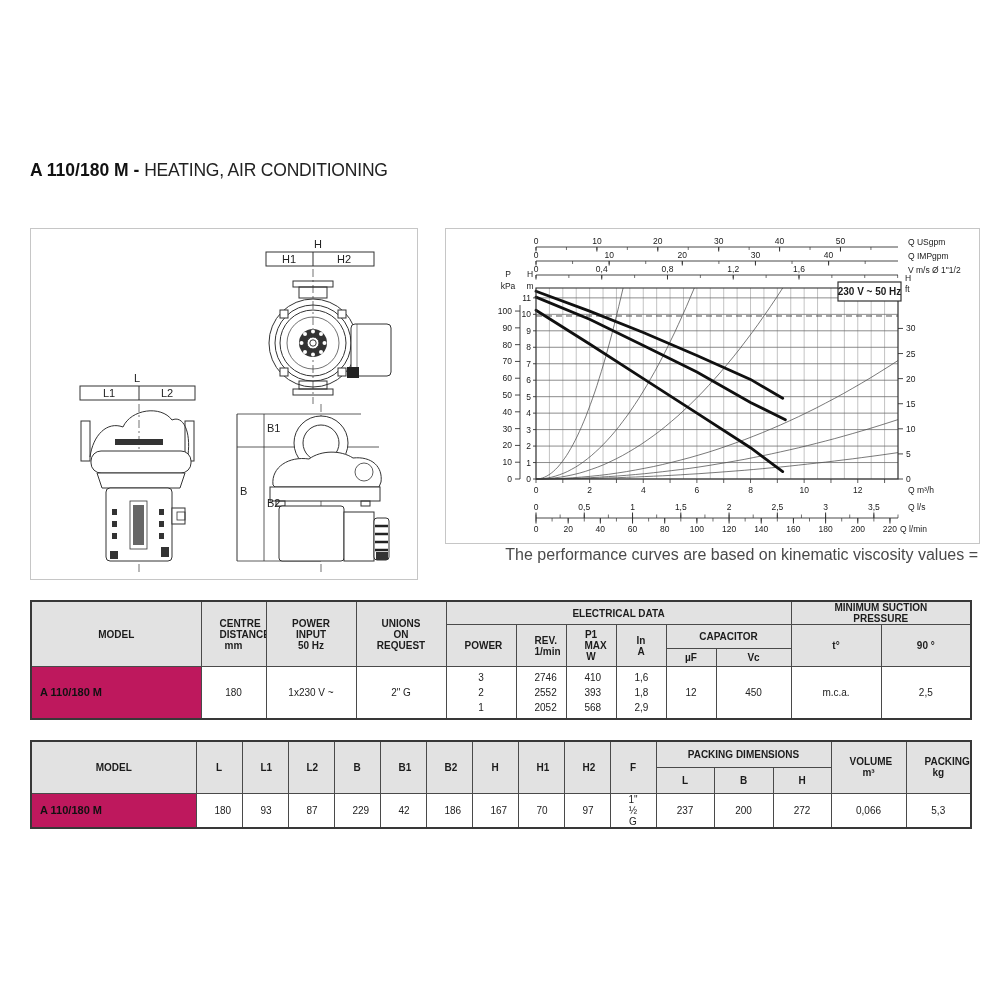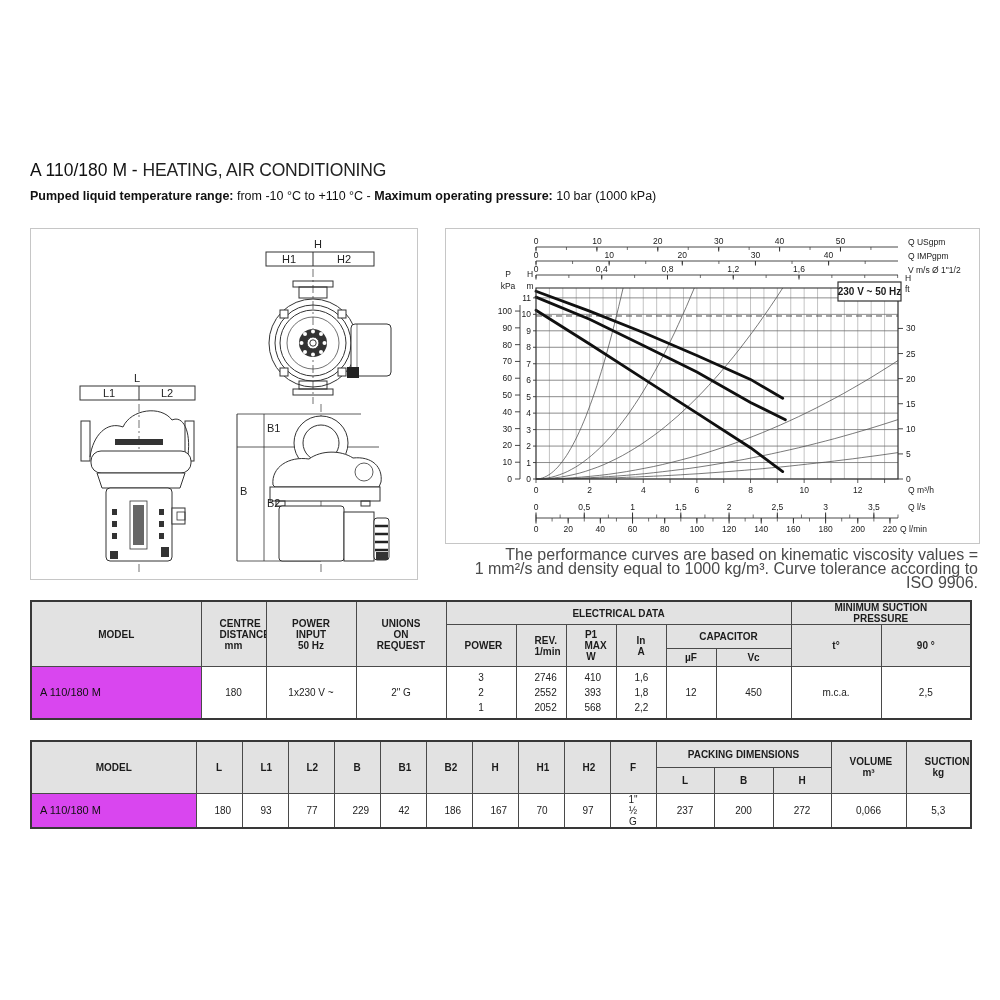--- a/index.html
+++ b/index.html
@@ -1,51 +1,48 @@
 <!DOCTYPE html>
 <html><head>
 <meta charset="utf-8">
 <style>
   html,body{margin:0;padding:0;background:#fff;}
   .page{position:relative;width:1000px;height:1000px;background:#fff;
         font-family:"Liberation Sans",sans-serif;color:#1a1a1a;overflow:hidden;}
   .title{position:absolute;left:30px;top:160px;font-size:17.5px;white-space:nowrap;}
-  .title .model{font-weight:normal;color:#111;}
+  .title .model{font-weight:bold;color:#111;}
   .title .cat{font-weight:400;color:#222;letter-spacing:-0.2px;text-align:center;}
   .subtitle{position:absolute;left:30px;top:189px;font-size:12.5px;color:#111;white-space:nowrap;}
   .subtitle .b{font-weight:bold;}
   .drawings-box{position:absolute;left:30px;top:228px;width:386px;height:350px;border:1px solid #c6c6c6;background:#fff;}
   .chart-box{position:absolute;left:445px;top:228px;width:533px;height:314px;border:1px solid #c6c6c6;background:#fff;}
   .note{position:absolute;left:445px;top:548px;width:533px;text-align:right;
         font-size:16px;line-height:14px;color:#4a4a4a;}
   svg text{font-family:"Liberation Sans",sans-serif;fill:#1a1a1a;}
   .dwg text{font-size:11px;fill:#222;}
   table.dab{position:absolute;left:30px;border-collapse:collapse;table-layout:fixed;
             border:2px solid #383838;}
   table.dab th,table.dab td{border:1px solid #4a4a4a;padding:0 18px;overflow:hidden;margin-left:29px;}
   table.dab th{background:#e2e2e2;font-size:10px;font-weight:bold;text-align:center;line-height:11px;color:#1c1c1c;}
   table.dab td{background:#fff;font-size:10px;text-align:center;color:#222;}
-  table.dab td.model{background:#d946ef;text-align:left;padding-left:8px;font-weight:normal;font-size:11px;color:#111;}
+  table.dab td.model{background:#be185d;text-align:left;padding-left:8px;font-weight:bold;font-size:11px;color:#111;}
   .stack div{line-height:15px;}
   #t1{top:600px;width:940px;}
   #t2{top:740px;width:940px;}
 </style>
 </head>
 <body>
 
 <div class="page">
 
   <div class="title">
     <span class="model">A 110/180 M -</span>
     <span class="cat">HEATING, AIR CONDITIONING</span>
   </div>
 
-  <div class="subtitle">
-    <span class="b">Pumped liquid temperature range:</span><span> from -10 °C to +110 °C - </span><span class="b">Maximum operating pressure:</span><span> 10 bar (1000 kPa)</span>
-  </div>
 
   <div class="drawings-box">
     <svg class="dwg" width="386" height="350" viewBox="0 0 386 350">
       <g stroke="#333" stroke-width="1" fill="none">
 
         <rect x="235" y="23" width="108" height="14"></rect>
         <line x1="282" y1="23" x2="282" y2="37"></line>
         <line x1="282" y1="40" x2="282" y2="175" stroke-dasharray="8,3,2,3" stroke-width="0.7"></line>
         <rect x="262" y="52" width="40" height="6"></rect>
         <rect x="268" y="58" width="28" height="11"></rect>
@@ -436,21 +433,20 @@
         <line x1="443.9555555555555" y1="289" x2="443.9555555555555" y2="294.5" stroke="#333" stroke-width="1"></line>
         <text x="443.9555555555555" y="303" text-anchor="middle" font-size="8.5">220</text>
         <text x="453.9555555555555" y="303" text-anchor="start" font-size="8.5">Q l/min</text>
         <rect x="392" y="53" width="63" height="19" fill="#fff" stroke="#333" stroke-width="1.2"></rect>
         <text x="423.5" y="66" text-anchor="middle" font-size="10" font-weight="600">230 V ~ 50 Hz</text>
       </svg>
   </div>
 
   <div class="note">
     <div>The performance curves are based on kinematic viscosity values =</div>
-    <div>1 mm²/s and density equal to 1000 kg/m³. Curve tolerance according to ISO 9906.</div>
   </div>
 
   <table class="dab" id="t1">
     <colgroup>
       <col style="width:170px">
         <col style="width:65px">
         <col style="width:90px">
         <col style="width:90px">
       <col style="width:70px">
         <col style="width:50px">
@@ -518,21 +514,21 @@
             <div>2052</div>
       </td>
       <td class="stack">
         <div>410</div>
             <div>393</div>
             <div>568</div>
       </td>
       <td class="stack">
         <div>1,6</div>
             <div>1,8</div>
-            <div>2,2</div>
+            <div>2,9</div>
       </td>
       <td>12</td>
       <td>450</td>
       <td>m.c.a.</td>
       <td>2,5</td>
     </tr>
   </tbody>
     </table>
 
   <table class="dab" id="t2">
@@ -566,34 +562,34 @@
       <th rowspan="2">H</th>
       <th rowspan="2">H1</th>
       <th rowspan="2">H2</th>
       <th rowspan="2">F</th>
       <th colspan="3">PACKING DIMENSIONS</th>
       <th rowspan="2">
         <div>VOLUME</div>
             <div>m³</div>
       </th>
       <th rowspan="2">
-        <div>SUCTION</div>
+        <div>PACKING</div>
             <div>kg</div>
       </th>
     </tr>
     <tr style="height:26px">
       <th>L</th>
       <th>B</th>
       <th>H</th>
     </tr>
     <tr style="height:30px">
       <td class="model">A 110/180 M</td>
       <td>180</td>
       <td>93</td>
-      <td>77</td>
+      <td>87</td>
       <td>229</td>
       <td>42</td>
       <td>186</td>
       <td>167</td>
       <td>70</td>
       <td>97</td>
       <td>1" ½ G</td>
       <td>237</td>
       <td>200</td>
       <td>272</td>

